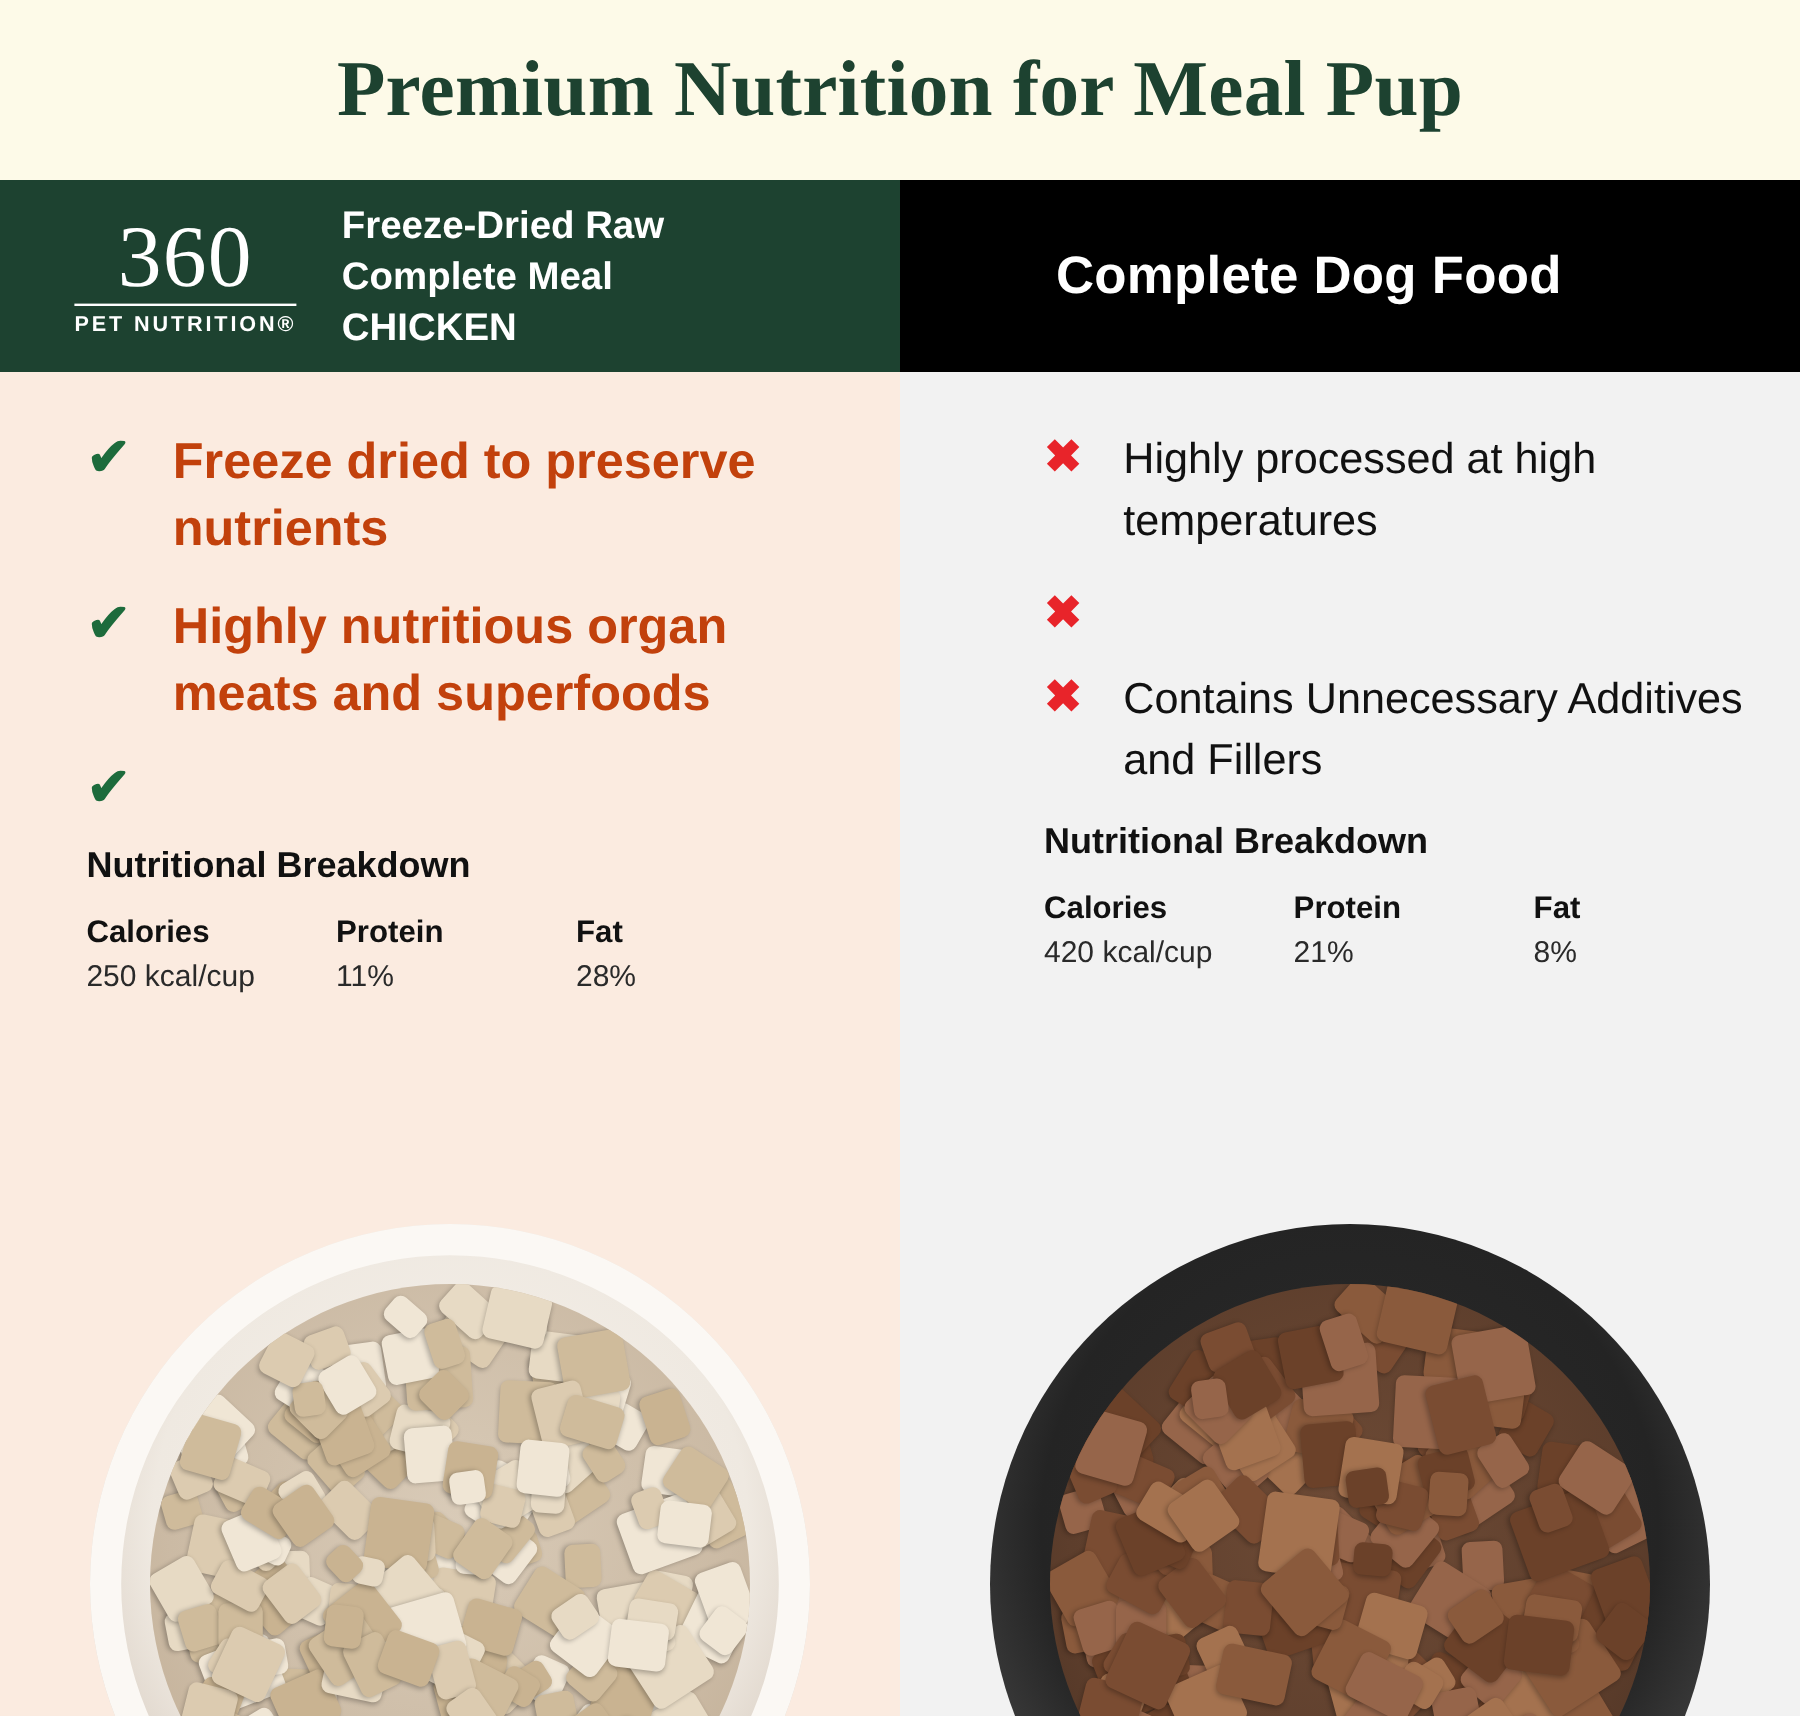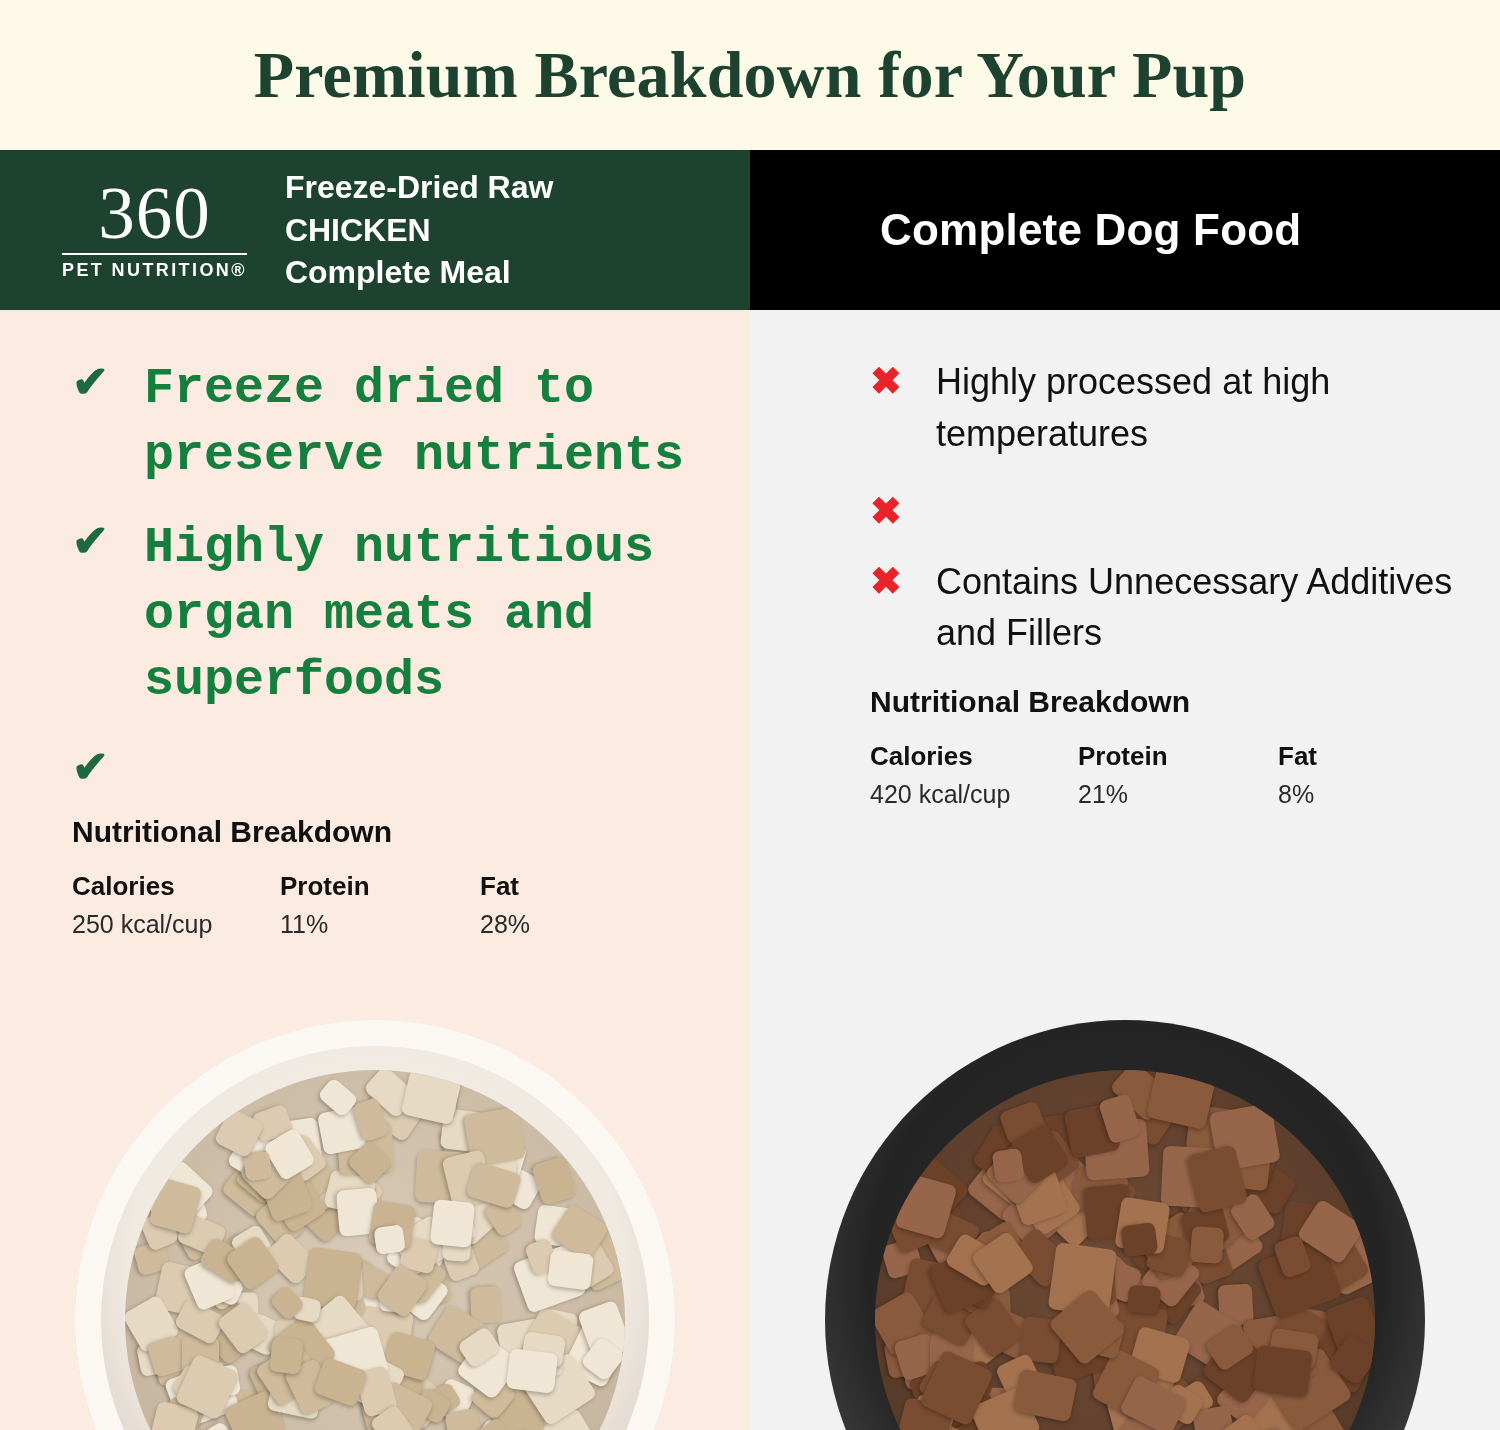--- a/index.html
+++ b/index.html
@@ -124,25 +124,25 @@
   .x-icon {
     color: #e8242a;
     font-size: 38px;
     line-height: 1;
     font-weight: 700;
     width: 66px;
     flex: 0 0 66px;
     margin-top: 6px;
   }
   .bullet-text-left {
-    font-family: Liberation Mono, monospace;
-    font-weight: 700;
-    font-size: 50px;
+    font-family: Liberation Sans, sans-serif;
+    font-weight: 700;
+    font-size: 42px;
     line-height: 1.33;
-    color: #15803d;
+    color: #c2410c;
   }
   .bullet-text-right {
     font-size: 36px;
     line-height: 1.44;
     color: #111111;
   }
   .zero-row {
     display: flex;
     align-items: center;
     flex-wrap: nowrap;
@@ -234,37 +234,37 @@
   }
   .bit {
     position: absolute;
     border-radius: 7px;
   }
 </style>
 </head>
 <body>
 
 <div class="banner">
-  <div class="banner-title">Premium Breakdown for Your Pup</div>
+  <div class="banner-title">Premium Nutrition for Meal Pup</div>
 </div>
 
 <div class="compare">
 
   <div class="col col-left">
 
     <div class="col-head head-left">
       <div class="brand">
         <div class="brand-360">360</div>
         <div class="brand-rule"></div>
         <div class="brand-sub">PET NUTRITION®</div>
       </div>
       <div class="product-name">
         <div>Freeze-Dried Raw</div>
+        <div>Complete Meal</div>
         <div>CHICKEN</div>
-        <div>Complete Meal</div>
       </div>
     </div>
 
     <div class="bullets">
       <div class="bullet">
         <span class="check-icon">✔</span>
         <span class="bullet-text-left">Freeze dried to preserve nutrients</span>
       </div>
       <div class="bullet">
         <span class="check-icon">✔</span>

